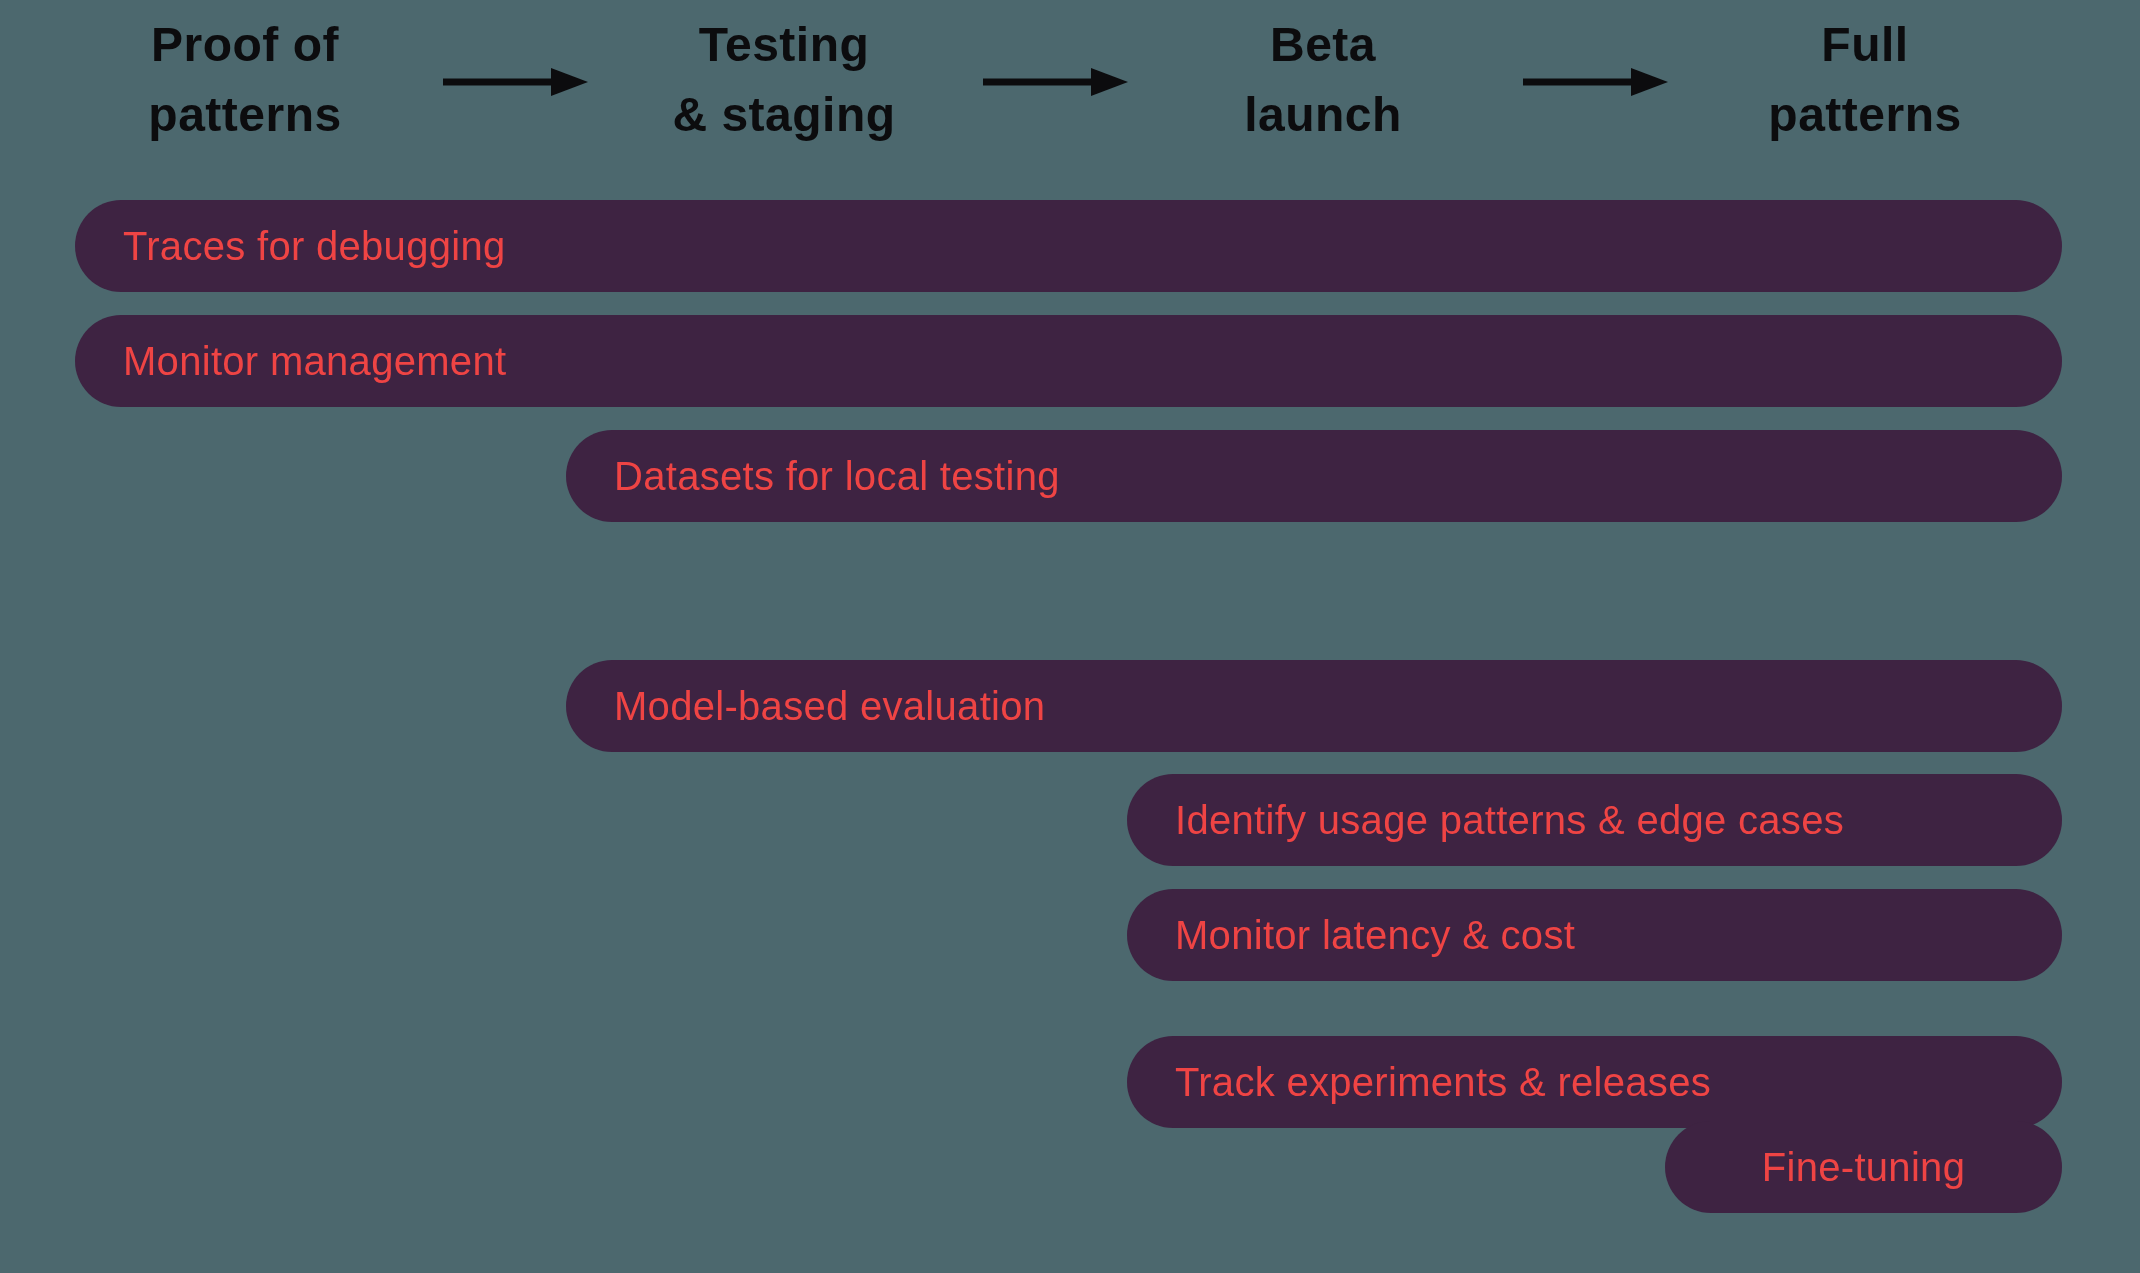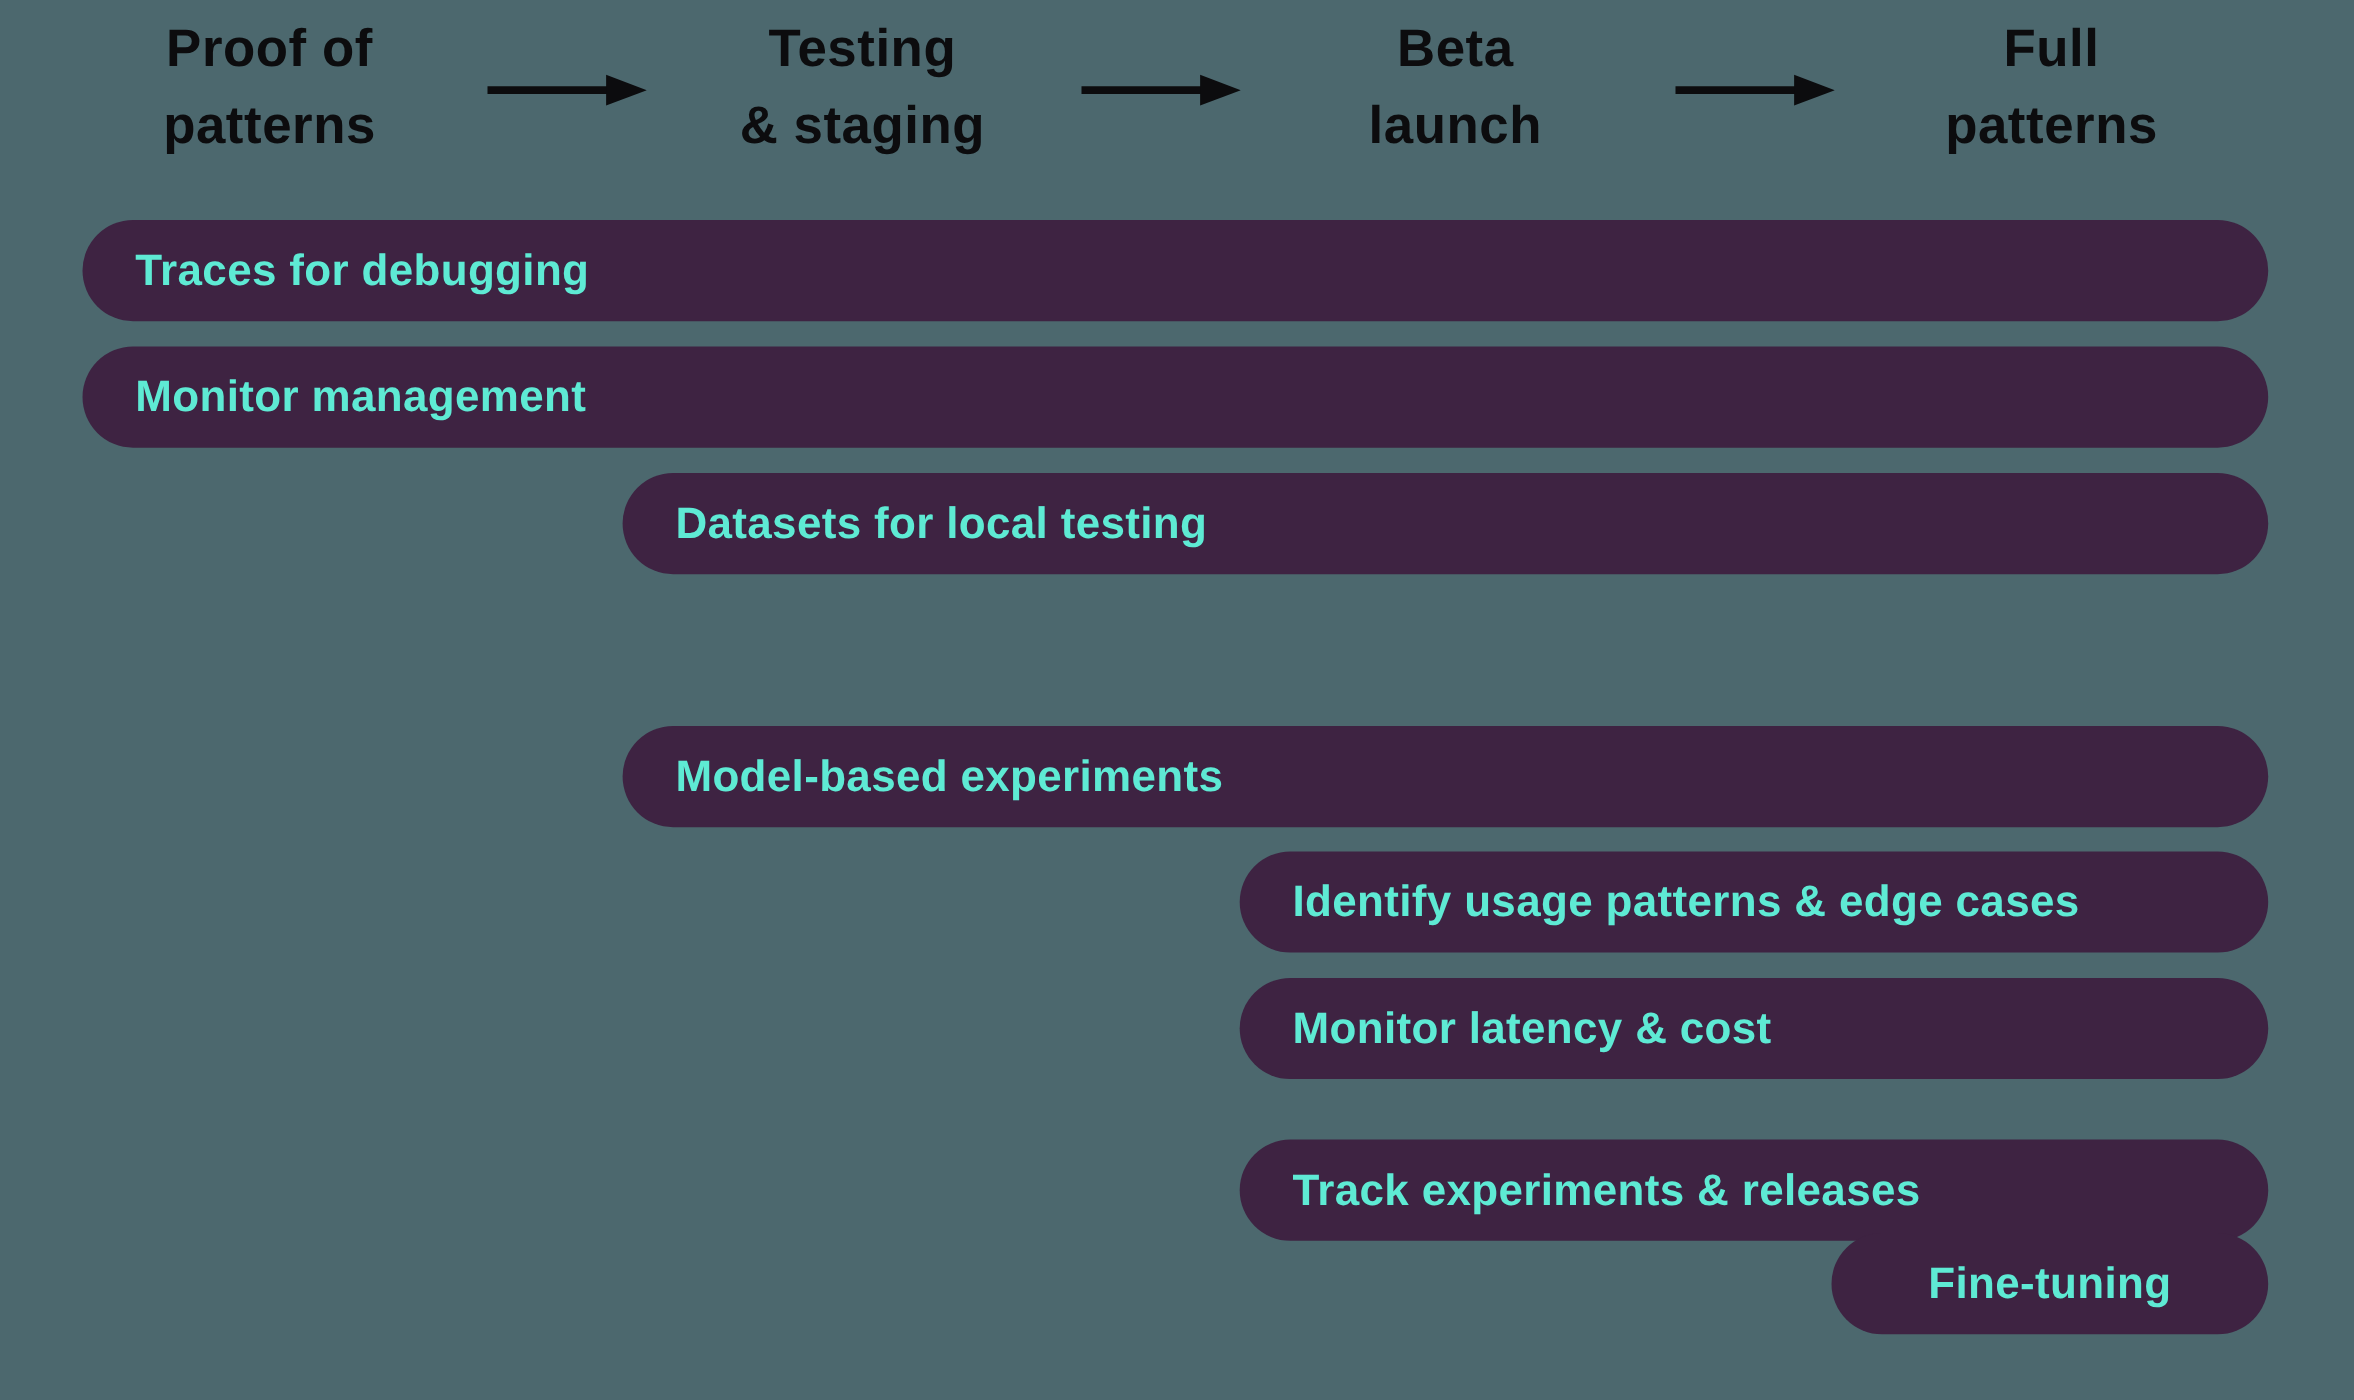--- a/index.html
+++ b/index.html
@@ -38,23 +38,23 @@
     height: 32px;
   }
   .ar0 { left: 443px; }
   .ar1 { left: 983px; }
   .ar2 { left: 1523px; }
   .bar {
     position: absolute;
     height: 92px;
     border-radius: 46px;
     background: #3E2342;
-    color: #5eead4;
+    color: #ef4444;
     font-size: 40px;
-    font-weight: 700;
+    font-weight: 400;
     line-height: 92px;
     padding-left: 48px;
     box-sizing: border-box;
     white-space: nowrap;
     letter-spacing: 0.3px;
   }
   .r0 { top: 200px; }
   .r1 { top: 315px; }
   .r2 { top: 430px; }
   .r3 { top: 545px; }
@@ -91,19 +91,19 @@
     <polygon points="108,2 145,16 108,30" fill="#0C0C0E"></polygon>
   </svg>
   <svg class="arrow ar2" viewBox="0 0 145 32">
     <line x1="0" y1="16" x2="112" y2="16" stroke="#0C0C0E" stroke-width="7"></line>
     <polygon points="108,2 145,16 108,30" fill="#0C0C0E"></polygon>
   </svg>
 
   <div class="bar r0 col-a">Traces for debugging</div>
   <div class="bar r1 col-a">Monitor management</div>
   <div class="bar r2 col-b">Datasets for local testing</div>
-  <div class="bar r4 col-b">Model-based experiments</div>
+  <div class="bar r4 col-b">Model-based evaluation</div>
   <div class="bar r5 col-c">Identify usage patterns &amp; edge cases</div>
   <div class="bar r6 col-c">Monitor latency &amp; cost</div>
   <div class="bar r7 col-c">Track experiments &amp; releases</div>
   <div class="bar r8 col-d">Fine-tuning</div>
 
 </div>
 
 </body></html>

